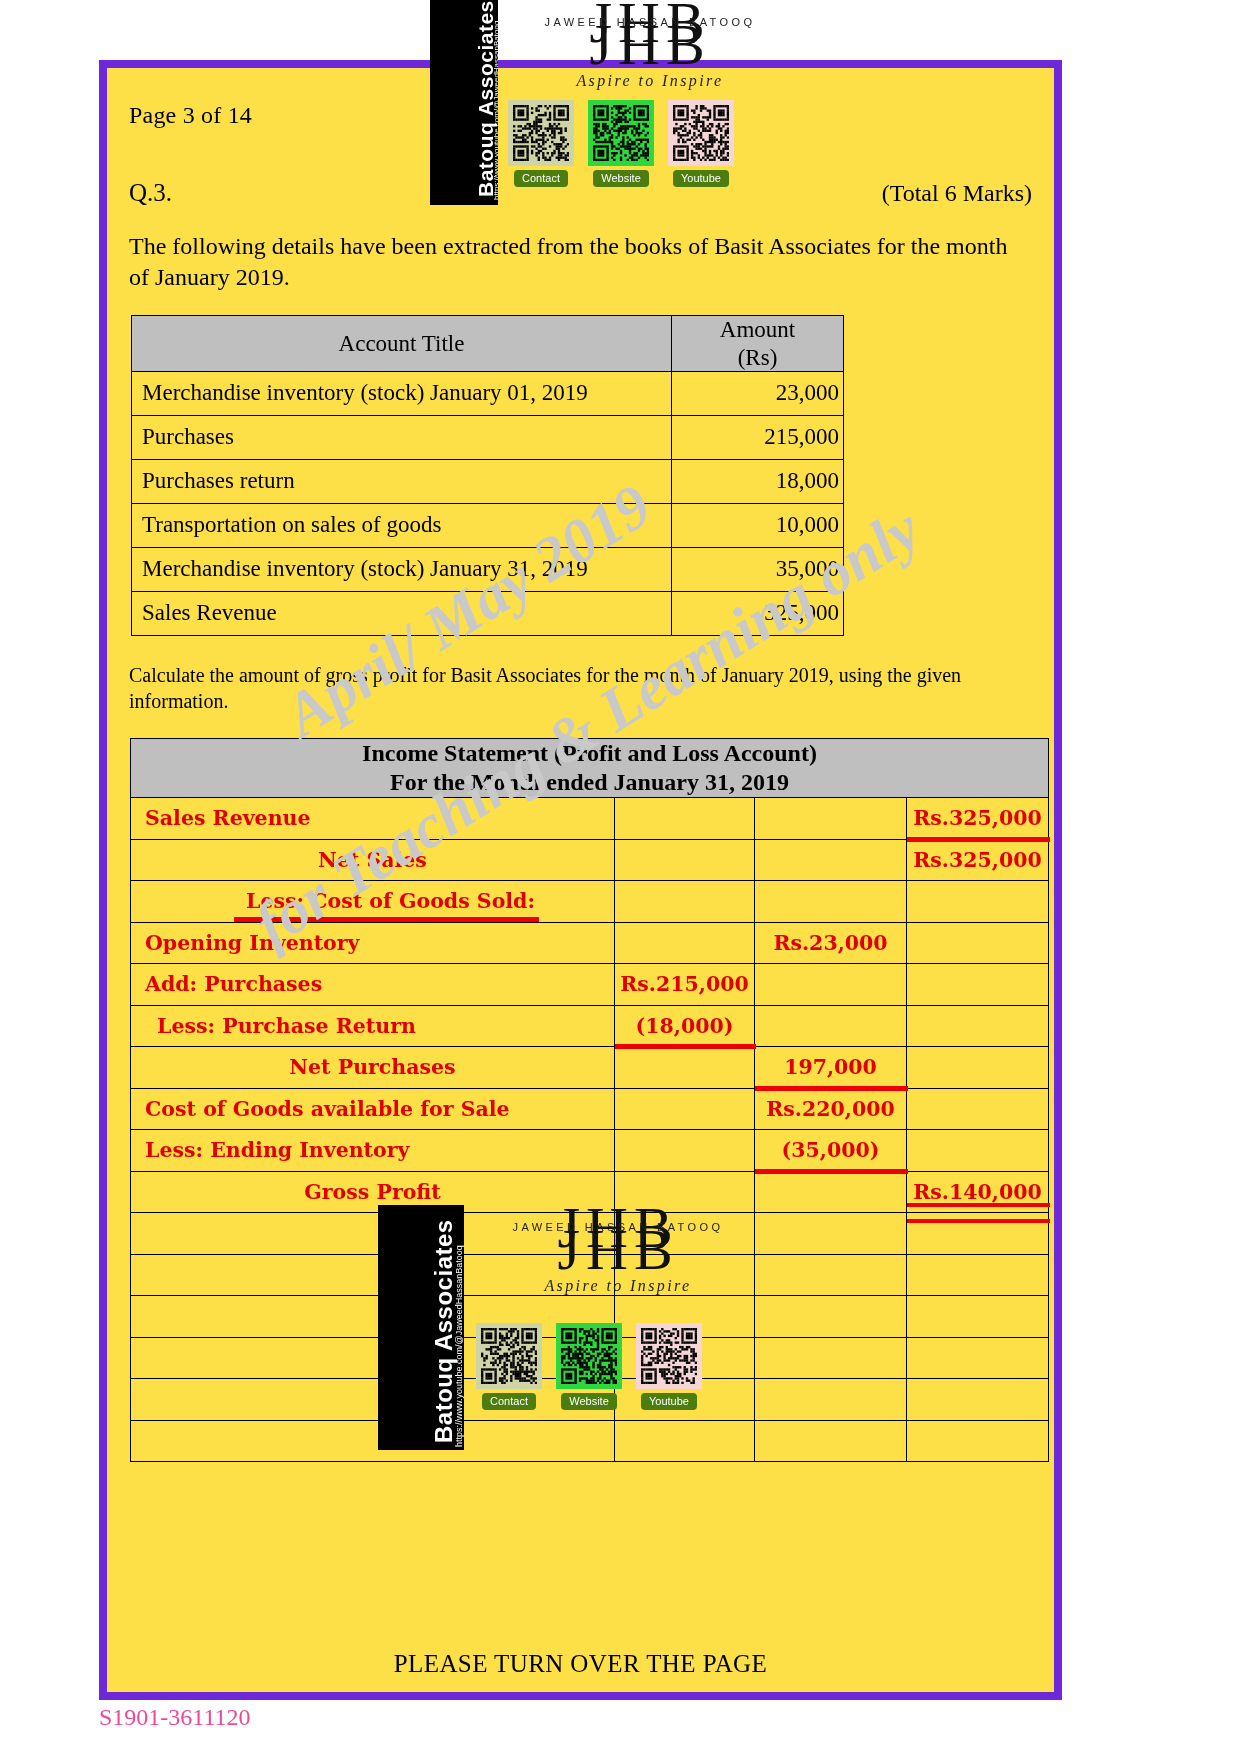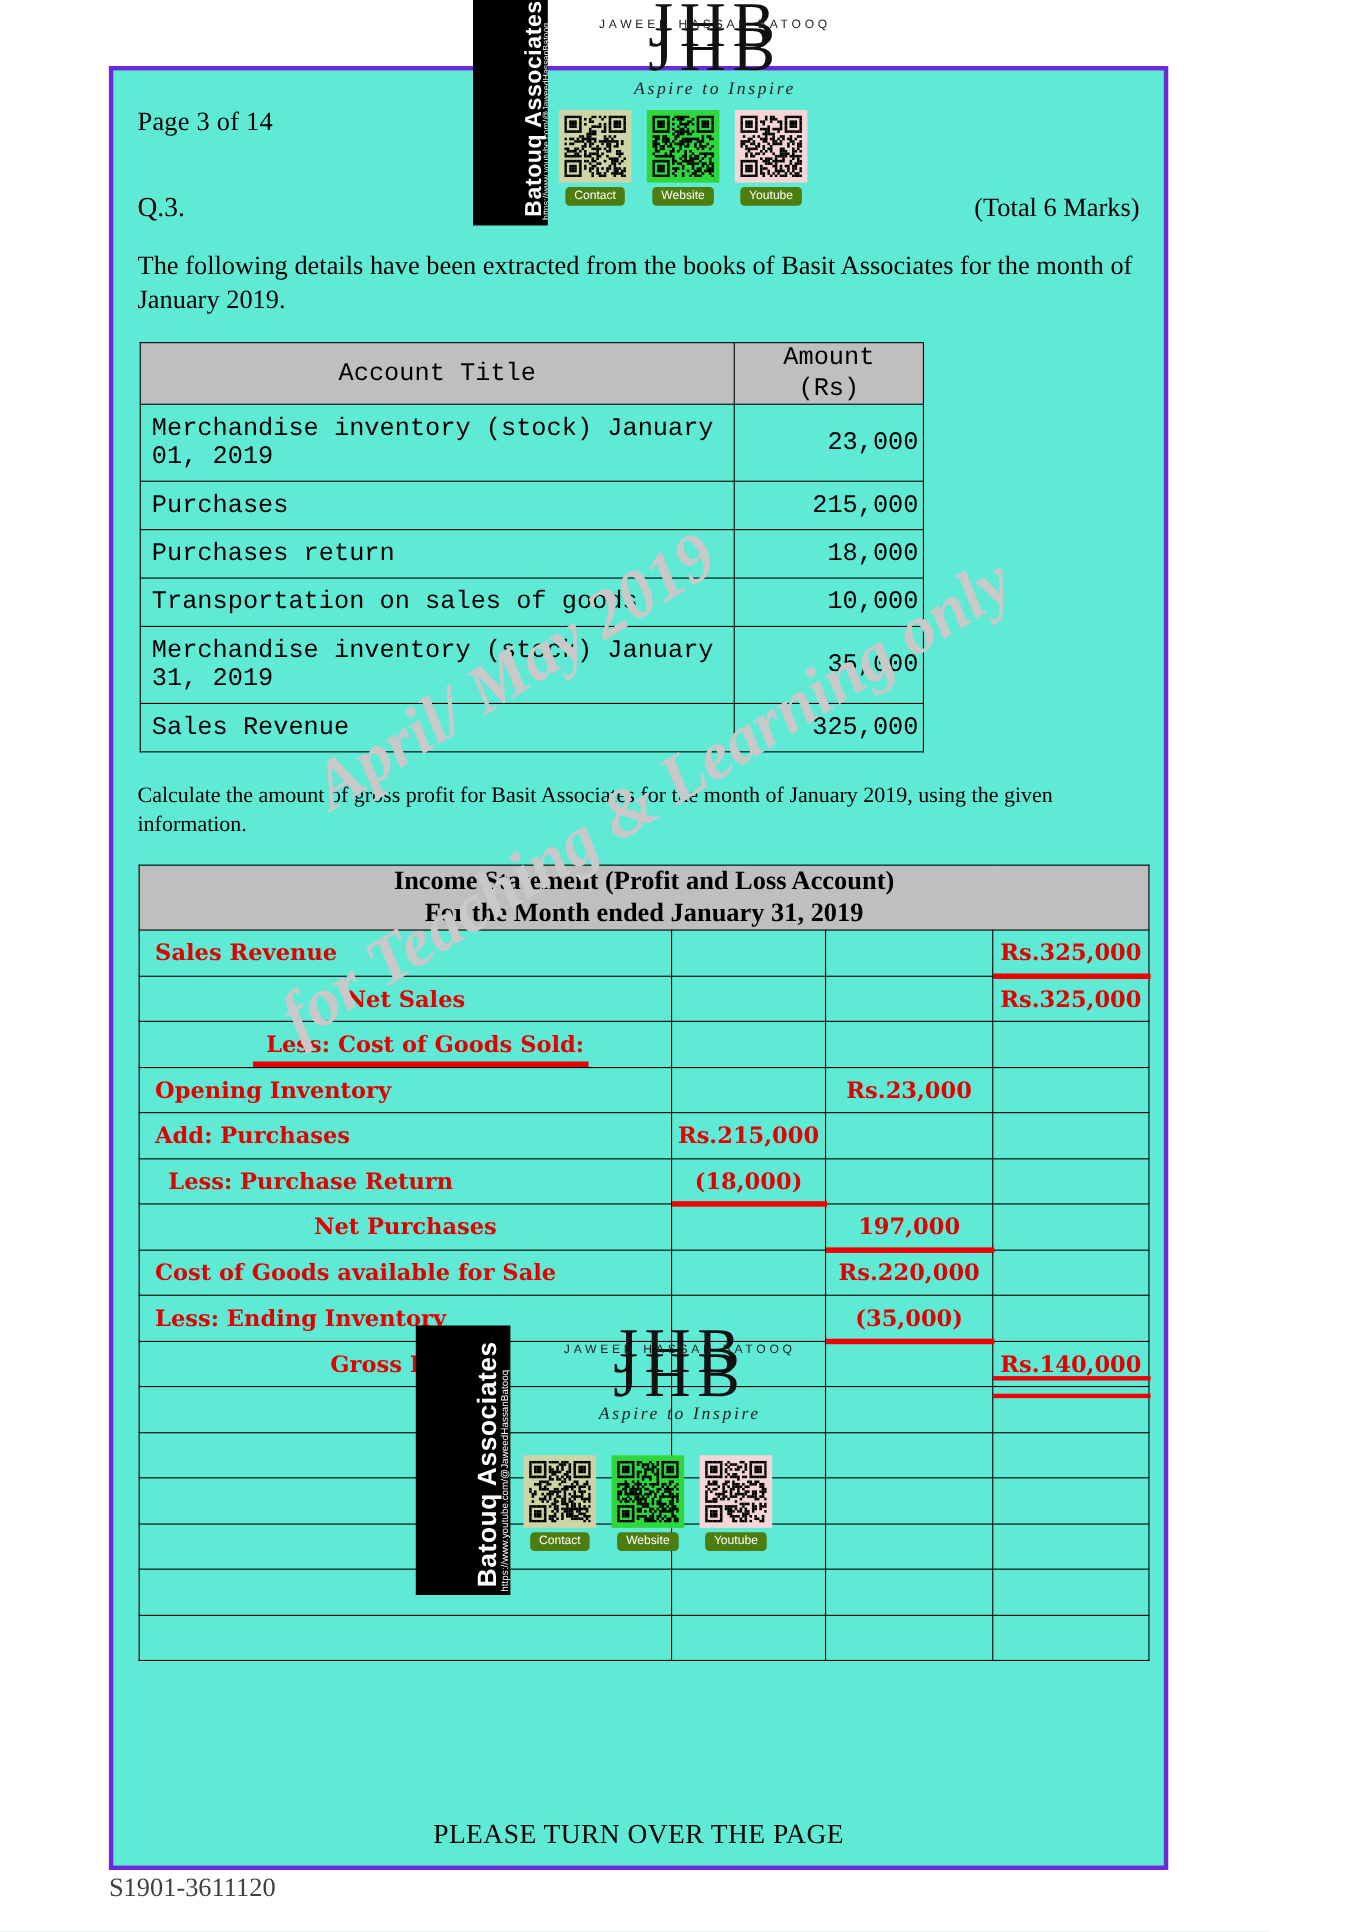--- a/index.html
+++ b/index.html
@@ -12,22 +12,22 @@
     position: relative;
     font-family: "Liberation Serif", "DejaVu Serif", serif;
     overflow: hidden;
   }
 
   
   #page-frame {
     position: absolute;
     left: 99px; top: 60px;
     width: 963px; height: 1640px;
-    border: 4px solid #6d28d9;
-    background: #5eead4;
+    border: 8px solid #6d28d9;
+    background: #fde047;
   }
   #page-inner {
     position: relative;
     width: 100%; height: 100%;
     padding: 34px 22px 0 22px;
   }
 
   
   .page-num {
     font-size: 24px;
@@ -55,21 +55,20 @@
     margin-top: 26px;
   }
 
   
   table.doc-table {
     border-collapse: collapse;
     width: 712px;
     margin-top: 22px;
     margin-left: 2px;
     table-layout: fixed;
-    font-family: Liberation Mono, monospace;
   }
   table.doc-table td, table.doc-table th {
     border: 1.6px solid #000;
     padding: 0;
     font-size: 23px;
     color: #000;
     font-weight: normal;
   }
   .dt-head th {
     background: #bfbfbf;
@@ -164,21 +163,21 @@
     font-size: 25px;
     letter-spacing: .4px;
     color: #000;
   }
 
   
   #footer-code {
     position: absolute;
     left: 99px; top: 1704px;
     font-size: 24px;
-    color: #404040;
+    color: #ec4899;
   }
 
   
   #diag-watermark {
     position: absolute;
     left: 270px; top: 560px;
     width: 640px; height: 520px;
     pointer-events: none;
     z-index: 5;
   }

